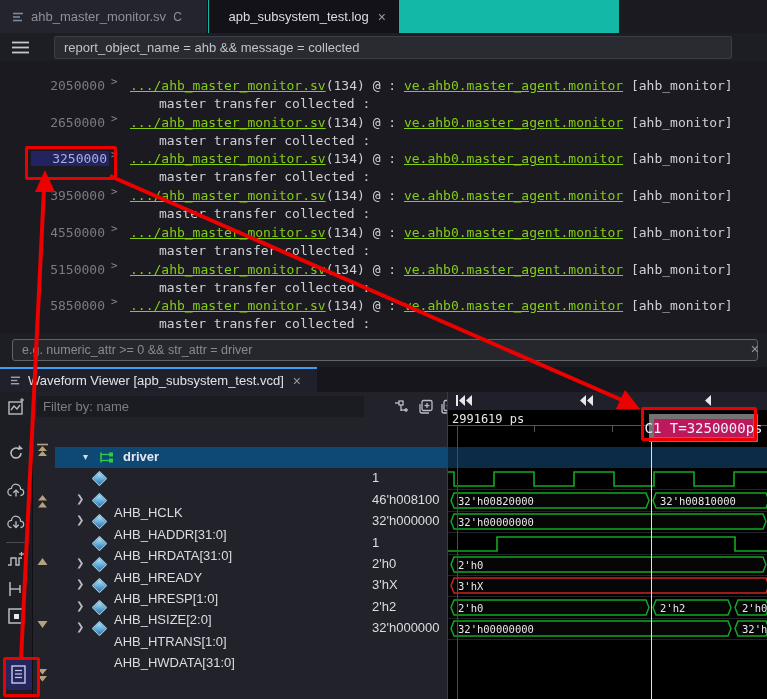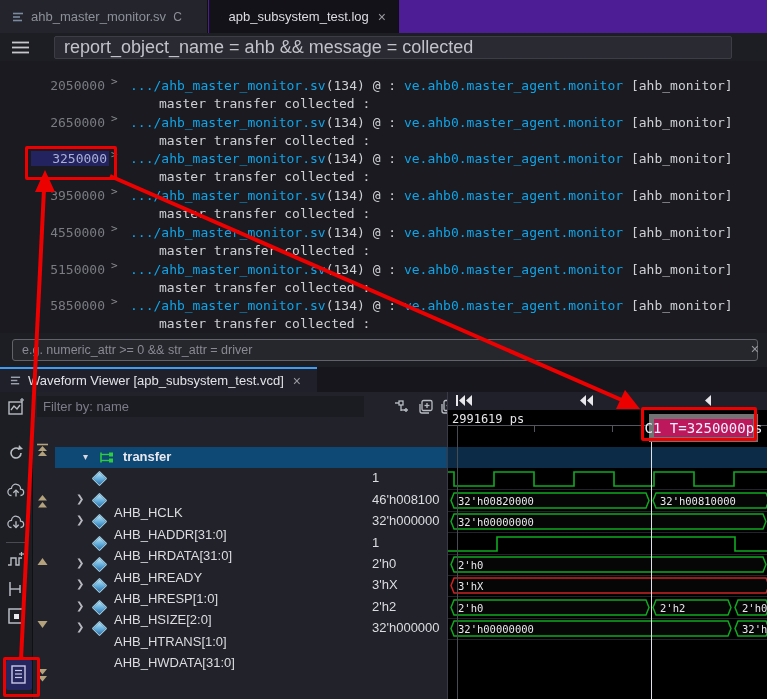--- a/index.html
+++ b/index.html
@@ -1,40 +1,40 @@
 <!DOCTYPE html>
 <html><head>
 <meta charset="utf-8">
 <style>
   html,body{margin:0;padding:0;background:#101014;}
   #app{position:relative;width:767px;height:699px;background:#1a1a20;overflow:hidden;
        font-family:"Liberation Sans",sans-serif;color:#d4d4d8;font-size:13px;}
   .abs{position:absolute;}
   
-  #tabbar{left:0;top:0;width:767px;height:33px;background:#4c1d95;border-bottom:1px solid #101014;}
+  #tabbar{left:0;top:0;width:619px;height:33px;background:#14b8a6;border-bottom:1px solid #101014;}
   .etab{position:absolute;top:0;height:33px;display:flex;align-items:center;gap:7px;padding:0 12px;box-sizing:border-box;cursor:pointer;}
   .etab.inactive{left:0;width:208px;background:#24242c;color:#8d9099;border-right:1px solid #101014;}
   .etab.active{left:209px;width:190px;background:#121218;color:#dcdce2;border-right:1px solid #101014;}
   .tab-close{color:#9a9aa2;font-size:14px;margin-left:2px;}
   .tab-badge{color:#8d9099;font-size:12px;}
   
   #logbar{left:0;top:33px;width:767px;height:28px;background:#1d1d24;}
   .filter-box{position:absolute;left:54px;top:3px;width:658px;height:21px;background:#2a2a32;
-      border:1px solid #3d3d46;border-radius:2px;color:#c2c2ca;font-size:18px;
+      border:1px solid #3d3d46;border-radius:2px;color:#c2c2ca;font-size:13px;
       padding:0 9px;display:flex;align-items:center;font-family:"Liberation Sans",sans-serif;}
   
   #logarea{left:0;top:61px;width:758px;height:272px;background:#1a1a20;overflow:hidden;
       font-family:"DejaVu Sans Mono",monospace;font-size:13px;}
   .log-entry{position:absolute;left:0;width:767px;height:37px;}
   .ts{position:absolute;left:33px;top:4px;width:72px;text-align:right;color:#7b7b83;}
   .ts.sel{background:#23235f;color:#aab0d6;padding:0 2px;left:31px;width:74px;}
   .chev{position:absolute;left:111px;top:1px;color:#8a8a92;font-size:11px;}
   .l1{position:absolute;left:130px;top:4px;white-space:nowrap;color:#cfcfd6;}
   .l2{position:absolute;left:159px;top:22px;color:#cfcfd6;white-space:nowrap;}
-  a.loglink{color:#0ea5e9;cursor:pointer;}
+  a.loglink{color:#84cc16;text-decoration:underline;cursor:pointer;}
   
   #attrbar{left:0;top:333px;width:767px;height:34px;background:#1d1d24;}
   #attrinput{position:absolute;left:12px;top:6px;width:726px;height:20px;background:#26262d;
      border:1px solid #62626b;border-radius:3px;color:#8a8a94;font-size:12.5px;padding:0 9px;
      display:flex;align-items:center;}
   #attrclose{position:absolute;right:8px;top:8px;color:#9a9aa2;font-size:14px;cursor:pointer;}
   
   #ptabbar{left:0;top:367px;width:767px;height:25px;background:#16161c;}
   #ptab{position:absolute;left:0;top:0;width:317px;height:25px;background:#20202a;border-top:2px solid #3f9cf5;
      display:flex;align-items:center;gap:7px;padding:0 10px;box-sizing:border-box;color:#e2e2e8;cursor:pointer;}
@@ -285,21 +285,21 @@
     <div id="rows">
         <div class="trow group-row" style="top: 0px; left: 23px; width: 392px;">
           <span class="vexp">▾</span>
           <svg style="position:absolute;left:44px;top:4px" width="16" height="13" viewBox="0 0 16 13">
             <line x1="2" y1="1.5" x2="2" y2="11.5" stroke="#2ecc40" stroke-width="1.6"></line>
             <line x1="2" y1="3.5" x2="10" y2="3.5" stroke="#2ecc40" stroke-width="1.4"></line>
             <line x1="2" y1="9.5" x2="10" y2="9.5" stroke="#2ecc40" stroke-width="1.4"></line>
             <rect x="10" y="1.5" width="4" height="4" fill="#2ecc40"></rect>
             <rect x="10" y="7.5" width="4" height="4" fill="#2ecc40"></rect>
           </svg>
-          <span class="gname">transfer</span>
+          <span class="gname">driver</span>
         </div>
         <div class="trow" style="top: 21.4px;">
           <span class="diamond"></span>
           <span class="sname">AHB_HCLK</span>
           <span class="sval">1</span>
         </div>
         <div class="trow" style="top: 42.8px;">
           <span class="exp">❯</span>
           <span class="diamond"></span>
           <span class="sname">AHB_HADDR[31:0]</span>

